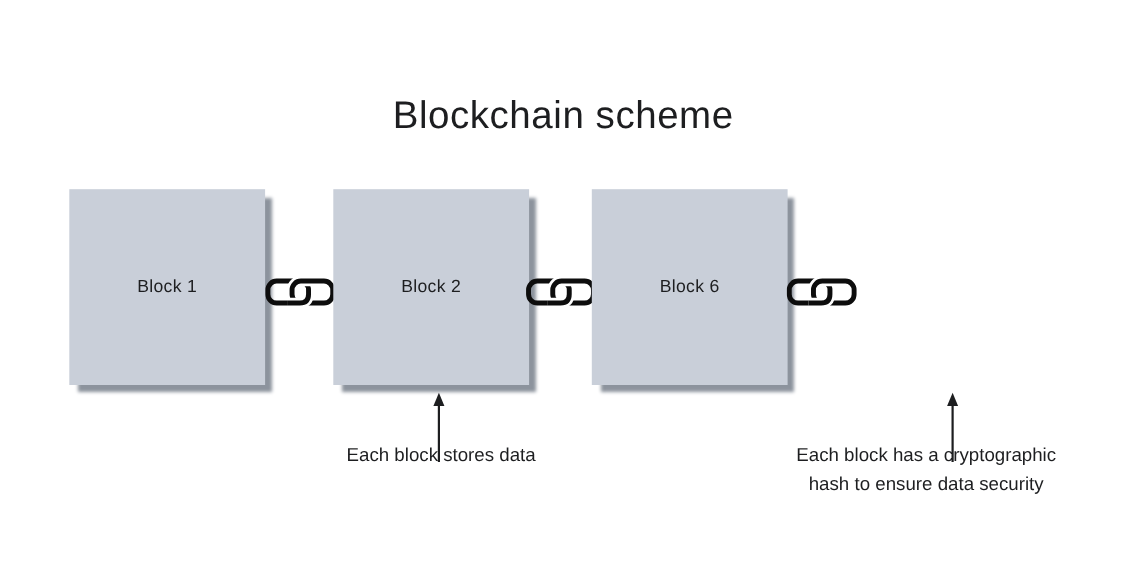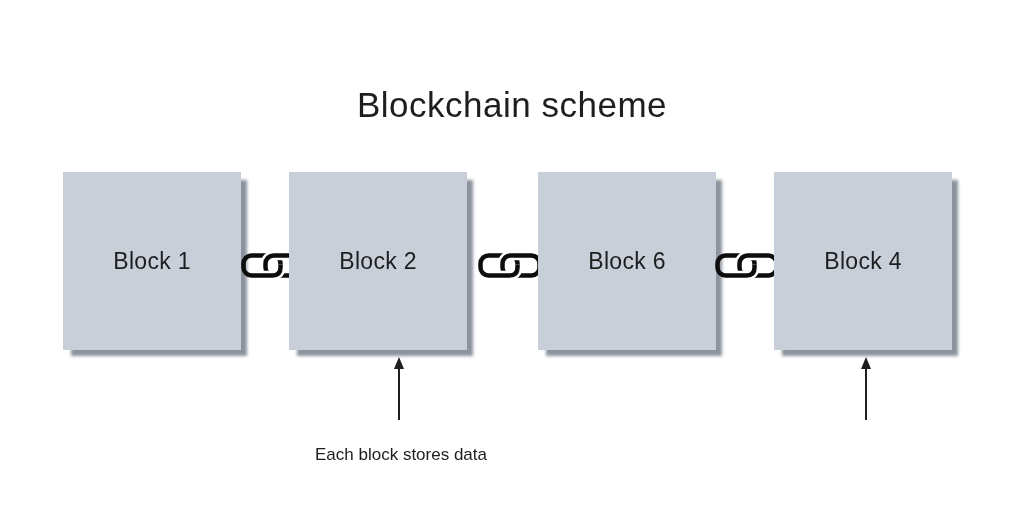--- a/index.html
+++ b/index.html
@@ -39,26 +39,26 @@
     top: 172px;
     width: 178px;
     height: 178px;
     background: var(--block-fill);
     box-shadow: 7px 7px 3px -1px var(--block-shadow);
     display: flex;
     align-items: center;
     justify-content: center;
   }
   .block-1 { left: 63px; }
-  .block-2 { left: 289px; justify-content: center; }
+  .block-2 { left: 303px; justify-content: center; }
   .block-3 { left: 538px; }
   .block-4 { left: 774px; }
 
   .block-label {
-    font-size: 23px;
+    font-size: 16px;
     color: var(--text-primary);
     letter-spacing: 0.3px;
   }
 
   .chain {
     position: absolute;
     top: 252px;
     width: 64px;
     height: 27px;
   }
@@ -86,21 +86,21 @@
     border-bottom: 12px solid var(--text-primary);
   }
   .arrow-line {
     width: 2px;
     height: 51px;
     background: var(--text-primary);
   }
 
   .annotation {
     position: absolute;
-    top: 442px;
+    top: 401px;
     transform: translateX(-50%);
     text-align: center;
     font-size: 17px;
     line-height: 26px;
     color: var(--text-primary);
     white-space: nowrap;
   }
   .annotation-1 { left: 401px; }
   .annotation-2 { left: 842px; }
   .annotation span { display: block; }
@@ -147,32 +147,33 @@
   <div class="chain chain-3">
     <svg viewBox="0 0 64 26" aria-hidden="true">
       <rect class="lk" x="2.5" y="3" width="37" height="20" rx="8"></rect>
       <rect class="halo" x="24.5" y="3" width="37" height="20" rx="8"></rect>
       <rect class="lk" x="24.5" y="3" width="37" height="20" rx="8"></rect>
       <path class="halo" d="M20 23 H31.5 Q39.5 23 39.5 15 V12"></path>
       <path class="lk" d="M20 23 H31.5 Q39.5 23 39.5 15 V12"></path>
     </svg>
   </div>
 
-  <div class="block block-4">
-    <span class="block-label">Block 4</span>
-  </div>
 
   <div class="arrow arrow-1">
     <div class="arrow-head"></div>
     <div class="arrow-line"></div>
   </div>
 
   <div class="annotation annotation-1">
     <span>Each block stores data</span>
   </div>
 
   <div class="arrow arrow-2">
     <div class="arrow-head"></div>
     <div class="arrow-line"></div>
   </div>
 
+  <div class="annotation annotation-2">
+    <span>Each block has a cryptographic</span>
+    <span>hash to ensure data security</span>
+  </div>
 
 </div>
 
 </body></html>

